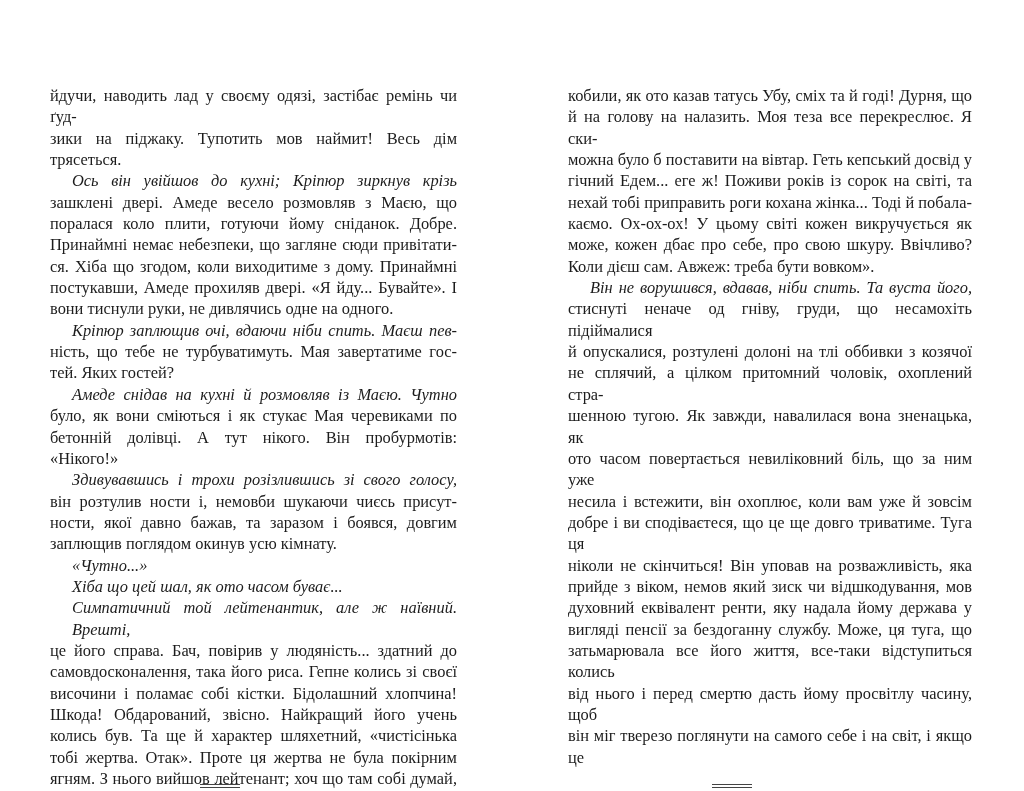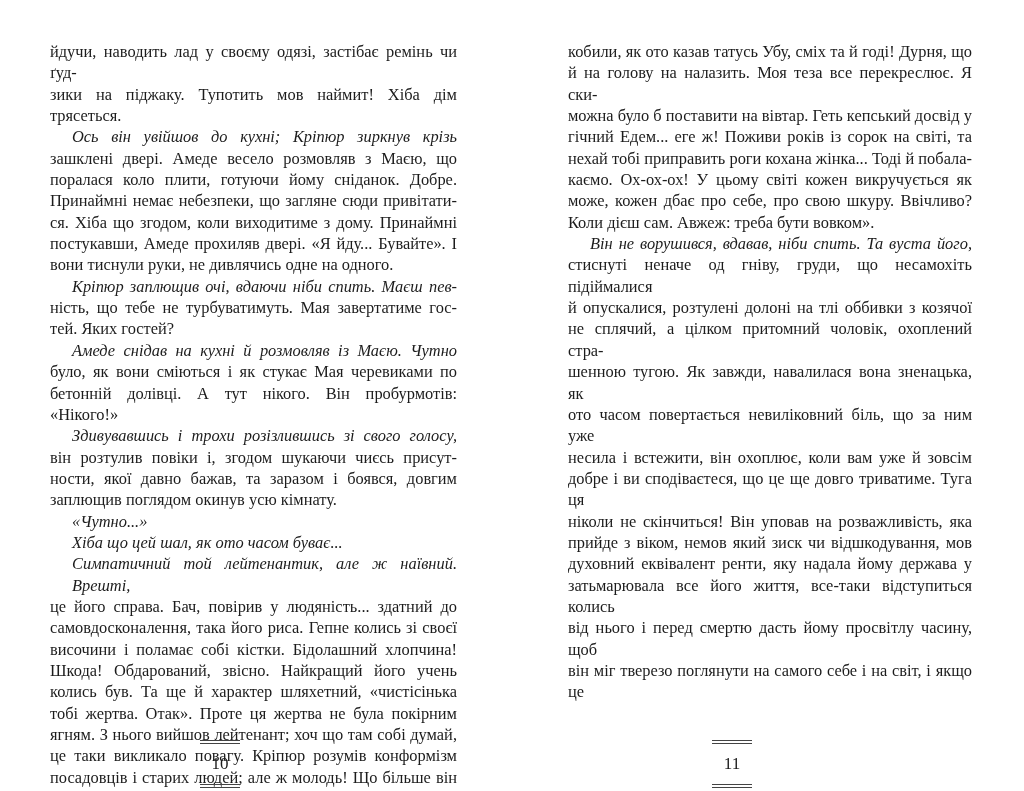--- a/index.html
+++ b/index.html
@@ -3,21 +3,21 @@
 <meta charset="utf-8">
 <style>
   html, body { margin: 0; padding: 0; }
   body {
     width: 1024px; height: 791px; overflow: hidden;
     background: #ffffff;
     font-family: "Liberation Serif", "DejaVu Serif", serif;
     color: #1c1c1c;
     position: relative;
   }
-  .spread { position: absolute; inset: 0; }
+  .spread { position: absolute; inset: 0; margin-top: 44px; }
   .page {
     position: absolute; top: 0; height: 791px;
   }
   .page.left { left: 0; width: 512px; }
   .page.right { left: 512px; width: 512px; }
   .text {
     position: absolute;
     font-size: 16.4px;
     line-height: 21.35px;
     text-align: justify;
@@ -42,36 +42,36 @@
   .line.last { text-align-last: left; }
   .line.ind { padding-left: 22px; font-style: italic; }
 </style>
 </head>
 <body>
 
 <div class="spread">
   <div class="page left">
     <div class="text" id="left-text">
         <span class="line">йдучи, наводить лад у своєму одязі, застібає ремінь чи ґуд-</span>
-        <span class="line last">зики на піджаку. Тупотить мов наймит! Хіба дім трясеться.</span>
+        <span class="line last">зики на піджаку. Тупотить мов наймит! Весь дім трясеться.</span>
         <span class="line ind">Ось він увійшов до кухні; Кріпюр зиркнув крізь</span>
         <span class="line">зашклені двері. Амеде весело розмовляв з Маєю, що</span>
         <span class="line">поралася коло плити, готуючи йому сніданок. Добре.</span>
         <span class="line">Принаймні немає небезпеки, що загляне сюди привітати-</span>
         <span class="line">ся. Хіба що згодом, коли виходитиме з дому. Принаймні</span>
         <span class="line">постукавши, Амеде прохиляв двері. «Я йду... Бувайте». І</span>
         <span class="line last">вони тиснули руки, не дивлячись одне на одного.</span>
         <span class="line ind">Кріпюр заплющив очі, вдаючи ніби спить. Маєш пев-</span>
         <span class="line">ність, що тебе не турбуватимуть. Мая завертатиме гос-</span>
         <span class="line last">тей. Яких гостей?</span>
         <span class="line ind">Амеде снідав на кухні й розмовляв із Маєю. Чутно</span>
         <span class="line">було, як вони сміються і як стукає Мая черевиками по</span>
         <span class="line last">бетонній долівці. А тут нікого. Він пробурмотів: «Нікого!»</span>
         <span class="line ind">Здивувавшись і трохи розізлившись зі свого голосу,</span>
-        <span class="line">він розтулив повіки і, згодом шукаючи чиєсь присут-</span>
+        <span class="line">він розтулив ности і, немовби шукаючи чиєсь присут-</span>
         <span class="line">ности, якої давно бажав, та заразом і боявся, довгим</span>
         <span class="line last">заплющив поглядом окинув усю кімнату.</span>
         <span class="line ind last">«Чутно...»</span>
         <span class="line ind last">Хіба що цей шал, як ото часом буває...</span>
         <span class="line ind">Симпатичний той лейтенантик, але ж наївний. Врешті,</span>
         <span class="line">це його справа. Бач, повірив у людяність... здатний до</span>
         <span class="line">самовдосконалення, така його риса. Гепне колись зі своєї</span>
         <span class="line">височини і поламає собі кістки. Бідолашний хлопчина!</span>
         <span class="line">Шкода! Обдарований, звісно. Найкращий його учень</span>
         <span class="line">колись був. Та ще й характер шляхетний, «чистісінька</span>
@@ -102,20 +102,21 @@
         <span class="line">стиснуті неначе од гніву, груди, що несамохіть підіймалися</span>
         <span class="line">й опускалися, розтулені долоні на тлі оббивки з козячої</span>
         <span class="line">не сплячий, а цілком притомний чоловік, охоплений стра-</span>
         <span class="line">шенною тугою. Як завжди, навалилася вона зненацька, як</span>
         <span class="line">ото часом повертається невиліковний біль, що за ним уже</span>
         <span class="line">несила і встежити, він охоплює, коли вам уже й зовсім</span>
         <span class="line">добре і ви сподіваєтеся, що це ще довго триватиме. Туга ця</span>
         <span class="line">ніколи не скінчиться! Він уповав на розважливість, яка</span>
         <span class="line">прийде з віком, немов який зиск чи відшкодування, мов</span>
         <span class="line">духовний еквівалент ренти, яку надала йому держава у</span>
+        <span class="line">вигляді пенсії за бездоганну службу. Може, ця туга, що</span>
         <span class="line">затьмарювала все його життя, все-таки відступиться колись</span>
         <span class="line">від нього і перед смертю дасть йому просвітлу часину, щоб</span>
         <span class="line">він міг тверезо поглянути на самого себе і на світ, і якщо це</span>
       </div>
     <div class="folio">
       <span class="rule"></span>
       <span>11</span>
       <span class="rule"></span>
     </div>
   </div>

